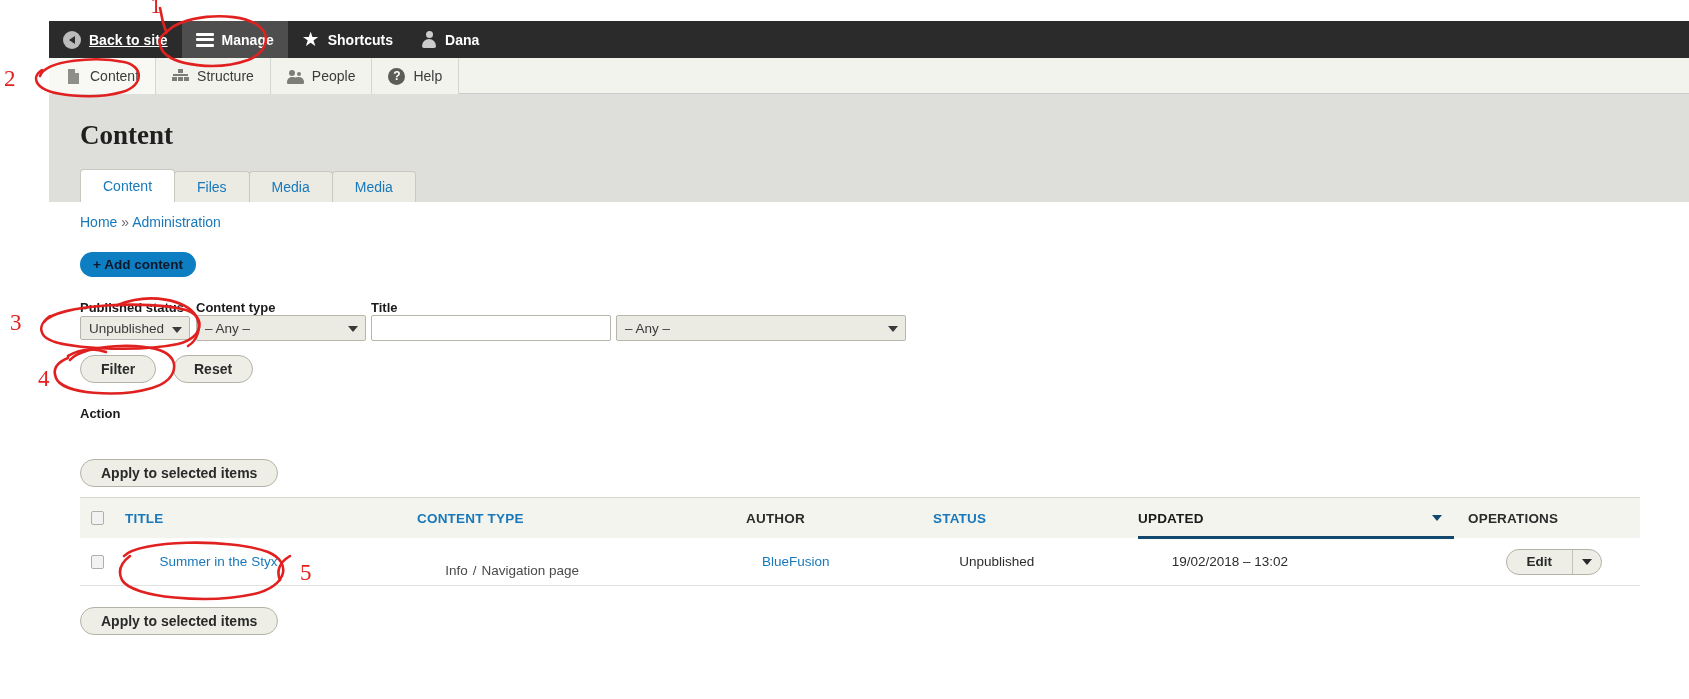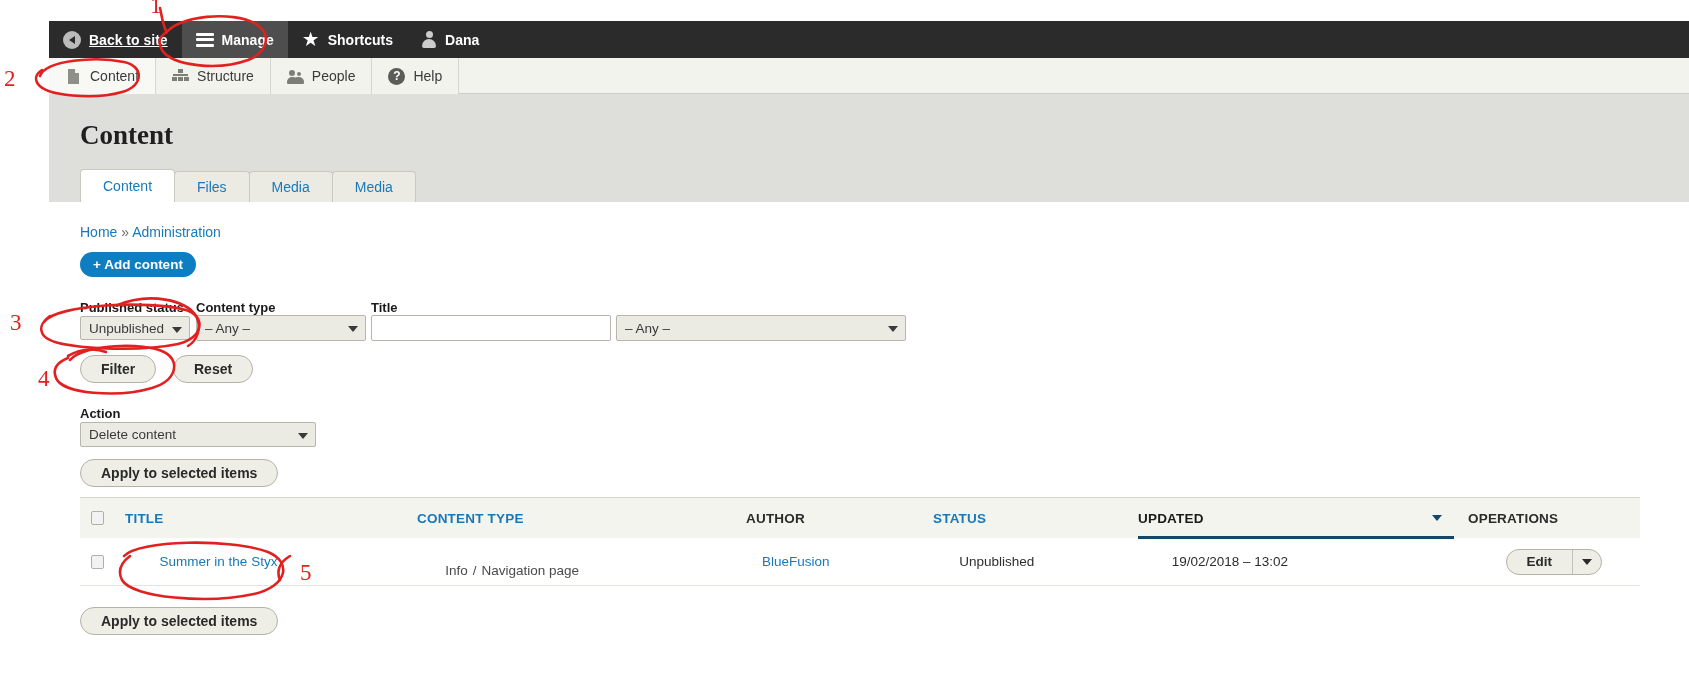--- a/index.html
+++ b/index.html
@@ -106,28 +106,28 @@
   .ptabs { position:absolute; left:80px; top:169px; display:flex; align-items:flex-end; }
   .ptab {
     height: 31px; padding: 0 22px; line-height: 31px;
     font-size: 14px; color:#1878b9;
     background:#ebebe4; border:1px solid #c9c9c0; border-bottom:none;
     border-radius: 4px 4px 0 0; margin-right:-1px;
   }
   .ptab.active { background:#ffffff; color:#1878b9; height:33px; line-height:33px; border-color:#c9c9c0; }
 
   
-  .breadcrumb { position:absolute; left:80px; top:224px; font-size:14px; color:#1878b9; }
+  .breadcrumb { position:absolute; left:80px; top:214px; font-size:14px; color:#1878b9; }
   .breadcrumb .sep { color:#6a6a6a; }
   .breadcrumb a { color:#1878b9; text-decoration:none; }
 
   .btn-add {
     position:absolute; left:80px; top:252px;
     height:25px; padding:0 13px; line-height:25px;
-    background:#0c7ec1; color:#ffffff; border:none; border-radius:13px;
+    background:#0c7ec1; color:#0f172a; border:none; border-radius:13px;
     font-size:13.5px; font-weight:bold; font-family:"Liberation Sans",sans-serif;
     cursor:pointer;
   }
 
   
   .flabel { position:absolute; font-size:13px; font-weight:bold; color:#1a1a1a; }
   .lbl-status  { left:80px;  top:300px; }
   .lbl-ctype   { left:196px; top:300px; }
   .lbl-title   { left:371px; top:300px; }
   .lbl-lang    { left:616px; top:300px;margin-top:22px; }
@@ -314,23 +314,20 @@
   </div>
   <input class="inp-title" type="text" placeholder="" style="">
   <div class="sel sel-lang">
     <span>– Any –</span>
   </div>
 
   <button class="btn-pill btn-filter">Filter</button>
   <button class="btn-pill btn-reset">Reset</button>
 
   <div class="lbl-action">Action</div>
-  <div class="sel sel-action">
-    <span>Delete content</span>
-  </div>
 
   <button class="btn-pill btn-apply-top">Apply to selected items</button>
 
   <div class="tbl">
     <div class="thead">
       <div class="th th-check">
         <input type="checkbox" class="cb" style="">
       </div>
       <div class="th th-title">TITLE</div>
       <div class="th th-ctype">CONTENT TYPE</div>

